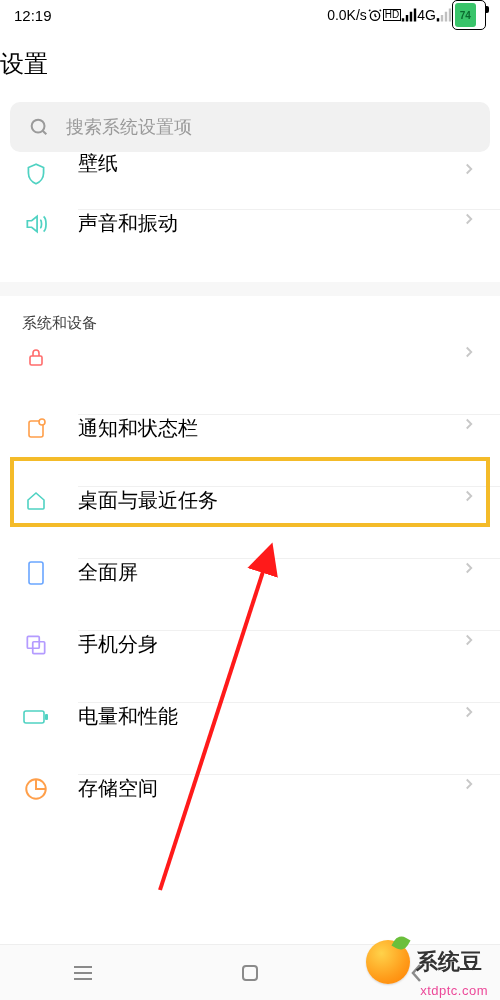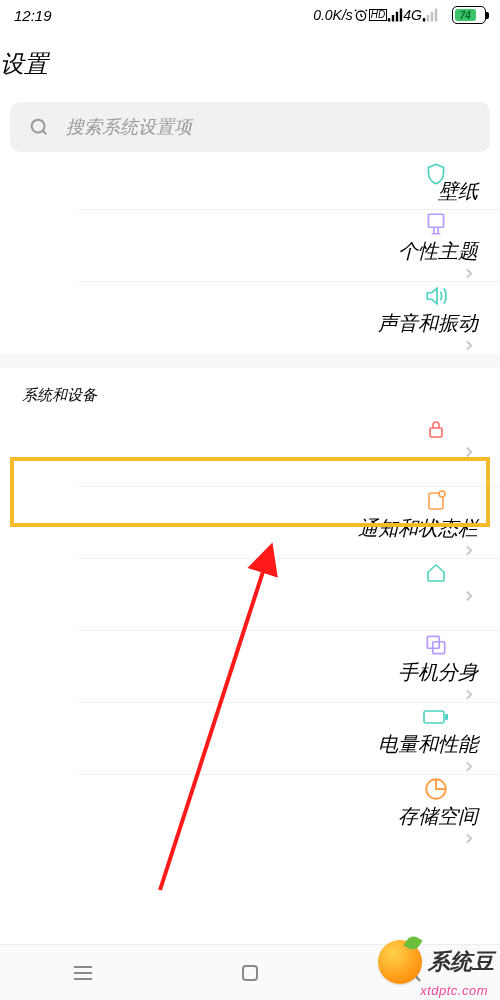--- a/index.html
+++ b/index.html
@@ -1,51 +1,51 @@
 <!DOCTYPE html>
 <html><head>
   <meta charset="utf-8">
   <style>
     * { margin: 0; padding: 0; box-sizing: border-box; -webkit-tap-highlight-color: transparent; }
     html, body { width: 500px; height: 1000px; overflow: hidden; font-family: -apple-system, "PingFang SC", "Helvetica Neue", sans-serif; background: #fff; }
-    .screen { width: 500px; height: 1000px; background: #fff; position: relative; font-style: italic; }
+    .screen { width: 500px; height: 1000px; background: #fff; position: relative; }
 
     
     .statusbar { height: 30px; display: flex; align-items: center; padding: 0 14px; font-size: 15px; color: #000; }
     .statusbar .left { font-weight: 500; }
     .statusbar .right { margin-left: auto; display: flex; align-items: center; font-size: 14px; }
-    .battery { display:inline-flex; align-items:center; border:1.5px solid #000; border-radius:5px; width:34px; height:18px; position:relative; padding:2px; margin-left:14px;}
+    .battery { display:inline-flex; align-items:center; border:1.5px solid #000; border-radius:5px; width:34px; height:30px; position:relative; padding:2px; margin-left:0;}
     .battery::after{content:""; position:absolute; right:-4px; top:5px; width:3px; height:7px; background:#000; border-radius:0 2px 2px 0;}
     .battery-fill{background:#39c46a; height:100%; border-radius:3px; width:74%; display:flex; align-items:center; justify-content:center; font-size:10px; font-weight:bold; color:#0a6b2f;}
 
     .page-title { text-align: left; font-size: 24px; font-weight: 500; color: #000; padding: 18px 0 22px; }
 
     .search-bar { margin: 0 10px 8px; background: #f1f1f1; border-radius: 10px; height: 50px; display:flex; align-items:center; padding: 16px 18px; gap:16px;}
     .search-bar .ph { color:#9a9a9a; font-size:18px; }
     .search-icon { width:22px; height:22px; color:#9a9a9a; flex:none;}
 
     .list { }
     .section-gap { height: 14px; background:#f7f7f7; }
-    .section-header { font-size:15px; color:#000000; padding: 18px 22px 10px; }
-    .row { display:flex; align-items:flex-end; padding: 0 22px; height:72px; position:relative;flex-direction:column; }
+    .section-header { font-size:15px; color:#404040; padding: 18px 22px 10px; }
+    .row { display:flex; align-items:flex-start; padding: 0 22px; height:72px; position:relative; }
     .row .icon { width:28px; height:28px; display:flex; align-items:center; justify-content:center; margin-right: 28px; flex:none; color:#4fd2c2;}
     .row .label { font-size:20px; color:#000; }
     .row .chev { margin-left:auto; color:#c8c8c8; width:18px; height:18px; }
     .divider { position:absolute; left:78px; right:0; bottom:0; height:1px; background:#f0f0f0;}
     .row.partial-top { height: 50px; }
     .row.partial-top .label { transform: translateY(-10px); }
 
     .highlight { position:absolute; left:10px; right:10px; border:4px solid #f4bb29; pointer-events:none; }
 
     .arrow-svg { position:absolute; pointer-events:none; }
 
     .navbar { position:absolute; bottom:0; left:0; right:0; height:56px; display:flex; align-items:center; justify-content:space-around; background:#fafafa; border-top:1px solid #eee;}
     .navbar .navbtn { width:60px; height:40px; display:flex; align-items:center; justify-content:center; color:#9a9a9a;}
 
-    .watermark { position:absolute; right:0; bottom:10px; display:flex; align-items:center; gap:6px; padding: 6px 6px 6px 10px; }
+    .watermark { position:absolute; right:12px; bottom:10px; display:flex; align-items:center; gap:6px; padding: 6px 6px 6px 10px; }
     .watermark .ball { width:44px; height:44px; border-radius:50%; background: radial-gradient(circle at 35% 30%, #ffd24a, #ff9c1a 60%, #ff7e00); position:relative; box-shadow:0 1px 2px rgba(0,0,0,.15);}
     .watermark .leaf { position:absolute; top:-4px; right:2px; width:14px; height:14px; background:#6bbf3b; border-radius:60% 0 60% 0; transform:rotate(30deg);}
     .watermark .text { font-size:22px; font-weight:700; color:#333; }
     .wm-url { position:absolute; right:12px; bottom:2px; font-size:13px; color:#ec4899; letter-spacing:.5px;}
 
     svg { display:block; }
   </style>
 </head>
 <body>
 
@@ -92,33 +92,20 @@
             <path d="M12 3 5 6v5c0 4.5 3 8.5 7 10 4-1.5 7-5.5 7-10V6l-7-3Z"></path>
           </svg>
       </span>
       <span class="label">壁纸</span>
       <svg class="chev" viewBox="0 0 24 24" fill="none" stroke="currentColor" stroke-width="2.5">
           <path d="m9 6 6 6-6 6"></path>
         </svg>
       <div class="divider"></div>
     </div>
 
-    <div class="row">
-      <span class="icon" style="color:#b49bff">
-        <svg width="26" height="26" viewBox="0 0 24 24" fill="none" stroke="currentColor" stroke-width="1.6">
-            <rect x="5" y="3" width="14" height="12" rx="1"></rect>
-            <path d="M10 15v6M14 15v6M8 21h8"></path>
-          </svg>
-      </span>
-      <span class="label">个性主题</span>
-      <svg class="chev" viewBox="0 0 24 24" fill="none" stroke="currentColor" stroke-width="2.5">
-          <path d="m9 6 6 6-6 6"></path>
-        </svg>
-      <div class="divider"></div>
-    </div>
 
     <div class="row">
       <span class="icon" style="color:#4fd2c2">
         <svg width="26" height="26" viewBox="0 0 24 24" fill="none" stroke="currentColor" stroke-width="1.6">
             <path d="M4 9v6h4l5 4V5L8 9H4Z"></path>
             <path d="M16 8c1.5 1 1.5 7 0 8M19 5c3 2 3 12 0 14"></path>
           </svg>
       </span>
       <span class="label">声音和振动</span>
       <svg class="chev" viewBox="0 0 24 24" fill="none" stroke="currentColor" stroke-width="2.5">
@@ -156,26 +143,39 @@
         </svg>
       <div class="divider"></div>
     </div>
 
     <div class="row">
       <span class="icon" style="color:#4fd2c2">
         <svg width="24" height="24" viewBox="0 0 24 24" fill="none" stroke="currentColor" stroke-width="1.6">
             <path d="M4 11 12 4l8 7v8a1 1 0 0 1-1 1H5a1 1 0 0 1-1-1v-8Z"></path>
           </svg>
       </span>
-      <svg class="chev" viewBox="0 0 24 24" fill="none" stroke="currentColor" stroke-width="2.5">
-          <path d="m9 6 6 6-6 6"></path>
-        </svg>
-      <div class="divider"></div>
-    </div>
-
+      <span class="label">桌面与最近任务</span>
+      <svg class="chev" viewBox="0 0 24 24" fill="none" stroke="currentColor" stroke-width="2.5">
+          <path d="m9 6 6 6-6 6"></path>
+        </svg>
+      <div class="divider"></div>
+    </div>
+
+    <div class="row">
+      <span class="icon" style="color:#6aa6ff">
+        <svg width="22" height="26" viewBox="0 0 18 26" fill="none" stroke="currentColor" stroke-width="1.6">
+            <rect x="2" y="2" width="14" height="22" rx="2"></rect>
+          </svg>
+      </span>
+      <span class="label">全面屏</span>
+      <svg class="chev" viewBox="0 0 24 24" fill="none" stroke="currentColor" stroke-width="2.5">
+          <path d="m9 6 6 6-6 6"></path>
+        </svg>
+      <div class="divider"></div>
+    </div>
 
 
     <div class="row">
       <span class="icon" style="color:#b49bff">
         <svg width="26" height="26" viewBox="0 0 24 24" fill="none" stroke="currentColor" stroke-width="1.6">
             <rect x="4" y="4" width="11" height="11" rx="1"></rect>
             <rect x="9" y="9" width="11" height="11" rx="1"></rect>
           </svg>
       </span>
       <span class="label">手机分身</span>

